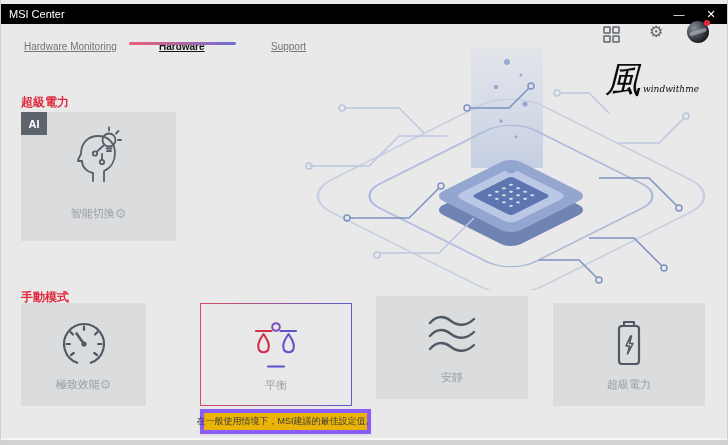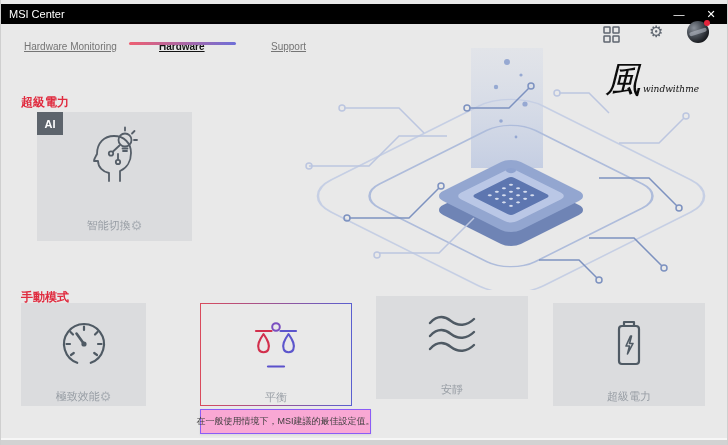--- a/index.html
+++ b/index.html
@@ -55,48 +55,48 @@
   
   .illustration { position:absolute; left:288px; top:48px; width:440px; height:242px; pointer-events:none; }
   .watermark { position:absolute; left:604px; top:60px; width:120px; height:52px; color:#0b0b0b; }
   .watermark .glyph { font-family:"DejaVu Serif", serif; font-style:italic; font-size:36px; line-height:40px; }
   .watermark .wm-text { position:absolute; left:38px; top:24px; font-family:"DejaVu Serif", serif; font-style:italic; font-size:9px; }
   
   .section-title { position:absolute; font-size:12px; font-weight:bold; color:#e02b3f; }
   .smart-title  { left:20px; top:94px; }
   .manual-title { left:20px; top:289px; }
   .card { position:absolute; background:#dbdcde; }
-  .card-smart { left:36px; top:112px; width:155px; height:129px; }
+  .card-smart { left:20px; top:112px; width:155px; height:129px; }
   .ai-badge {
     position:absolute; top:0; left:0; width:26px; height:23px;
     background:#5d646c; color:#fff; font-size:11px; font-weight:bold;
     display:flex; align-items:center; justify-content:center;
   }
   .card-icon { position:absolute; left:50%; transform:translateX(-50%); }
   .smart-icon { top:14px; }
   .mode-icon { top:16px; }
   .card-label {
     position:absolute; left:0; width:100%;
     display:flex; align-items:center; justify-content:center; 
-    color:#979da4; font-size:11px;margin-top:12px;
+    color:#979da4; font-size:11px;
   }
   .smart-label { top:94px; }
   .mode-label { top:74px; }
   .gear-small { color:#abb0b6; font-size:13px; line-height:13px; }
   .card-perf    { left:20px;  top:303px; width:125px; height:103px; }
   .card-balance { left:199px; top:303px; width:152px; height:103px;
     background:#e9e9e9;
     border:1px solid;
     border-image:linear-gradient(90deg,#d94a5c,#5a5fd0) 1;
   }
   .card-silent  { left:375px; top:296px; width:152px; height:103px;padding-left:11px; }
   .card-power   { left:552px; top:303px; width:152px; height:103px; }
   .tooltip {
     position:absolute; left:199px; top:409px; width:171px; height:25px;
-    background:#f9a8d4; border:1px solid #8b5cf6;
+    background:#eab308; border:4px solid #8b5cf6;
     box-shadow:0 1px 2px rgba(0,0,0,0.08);
     display:flex; align-items:center; justify-content:center;
     font-size:9px; color:#3c3c3c; white-space:nowrap;
   }
   
   .bottom-strip {
     position:absolute; left:0; right:0; bottom:0; height:7px;
     background:#d2d2d2; border-top:2px solid #f6f6f6;
   }
   svg { display:block; }

